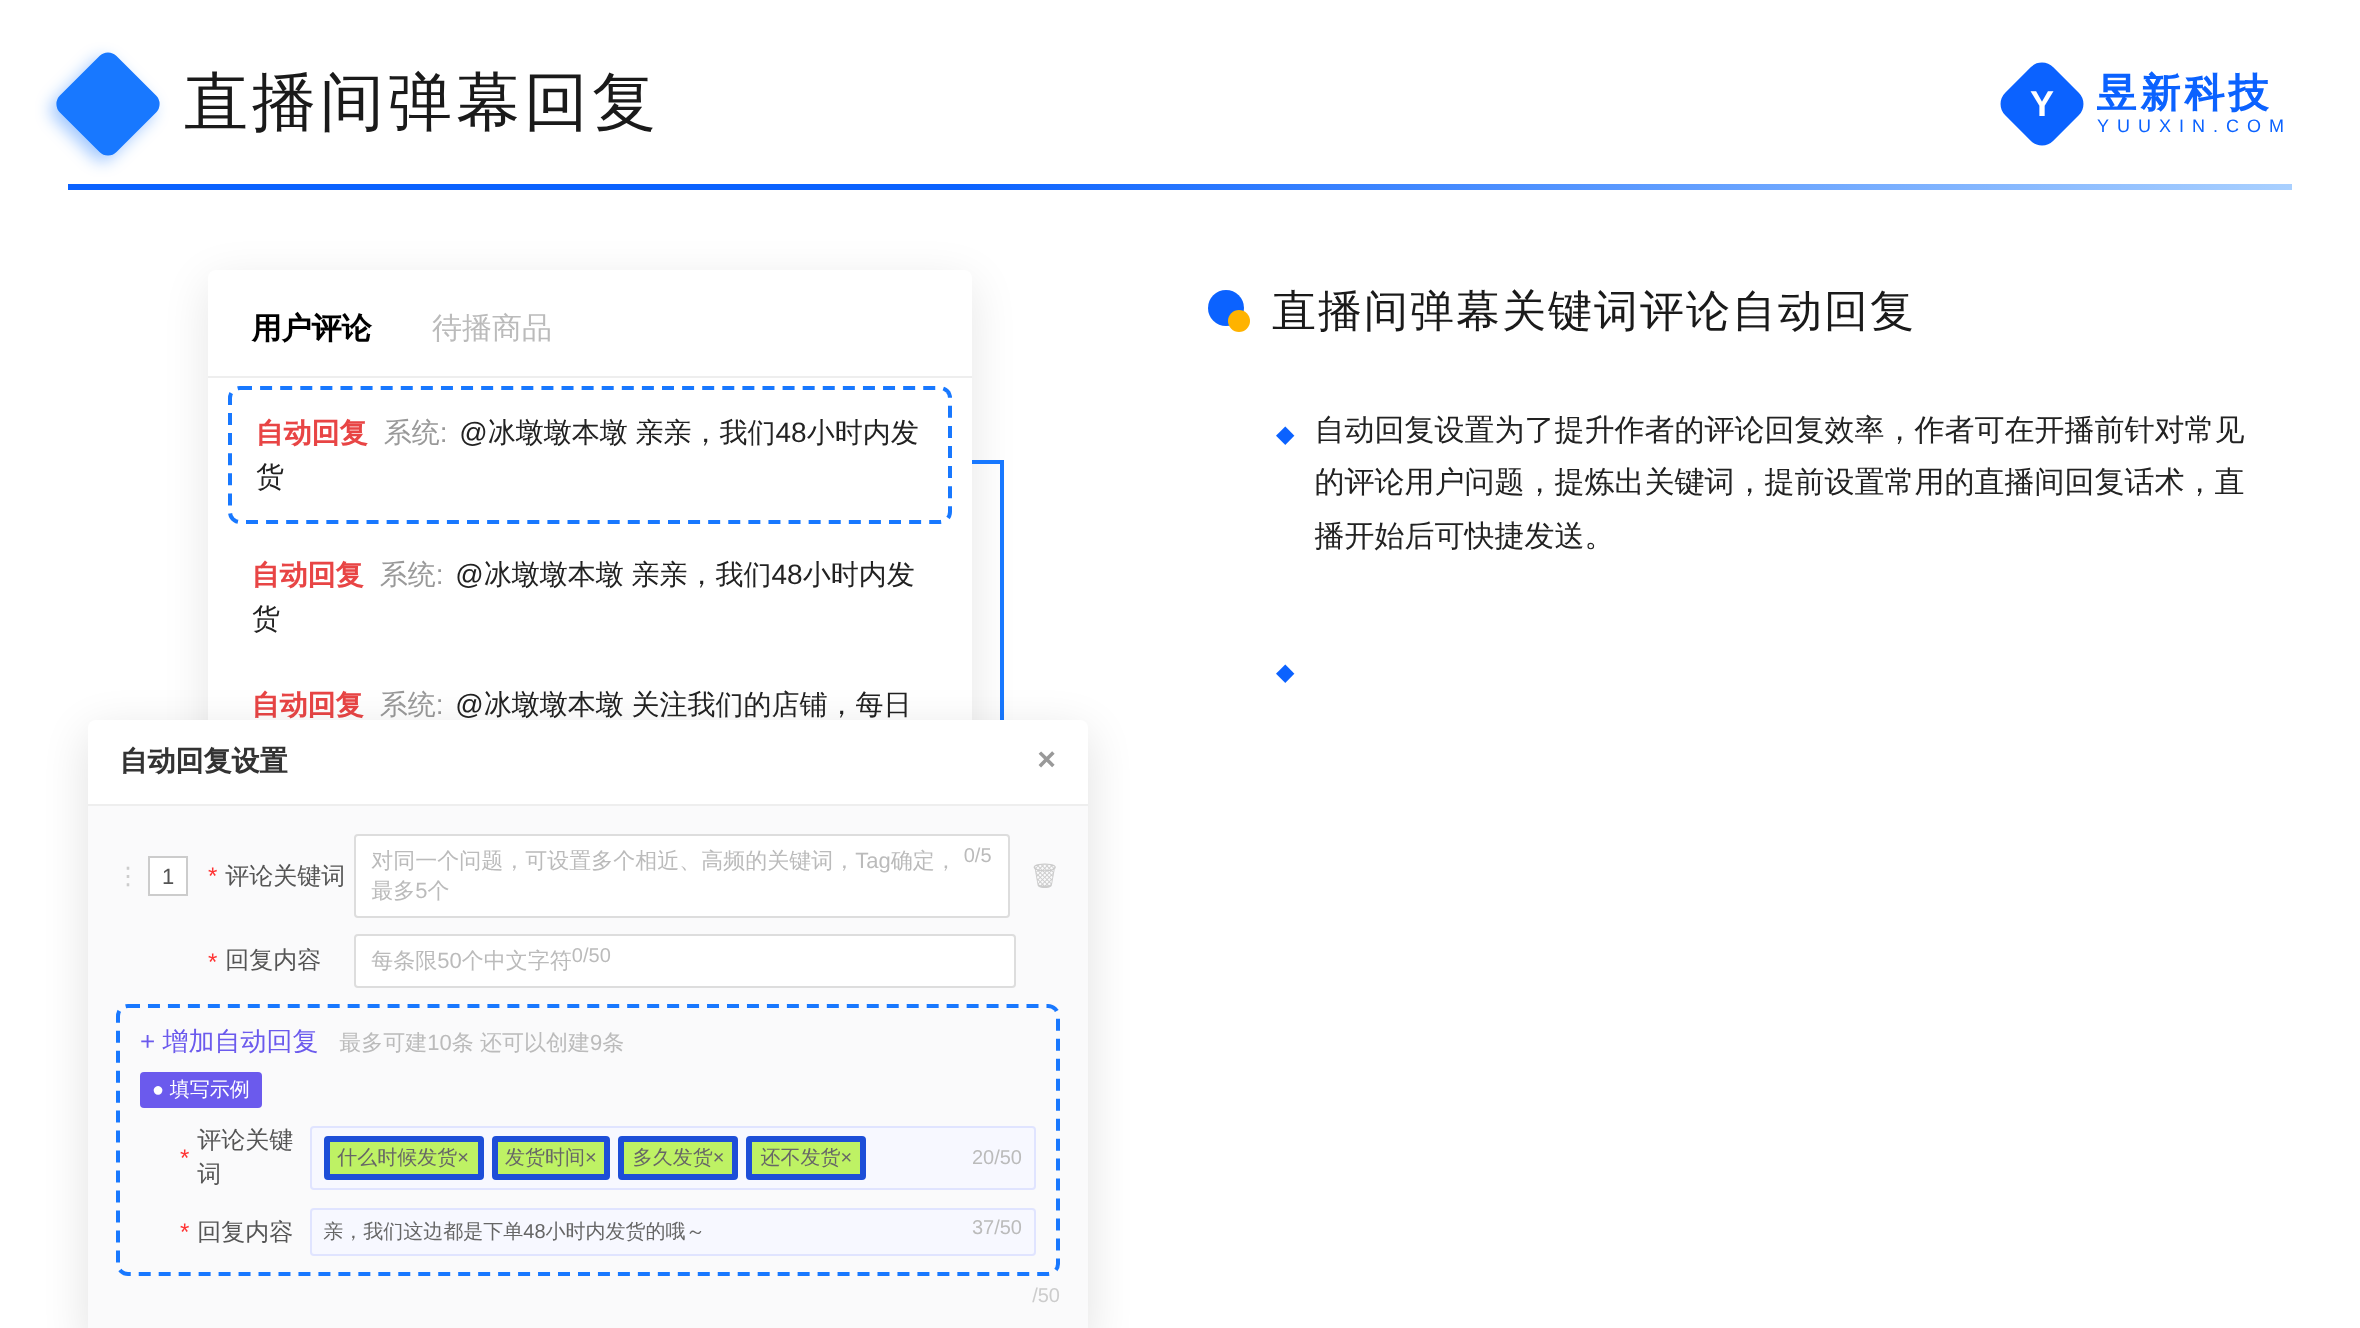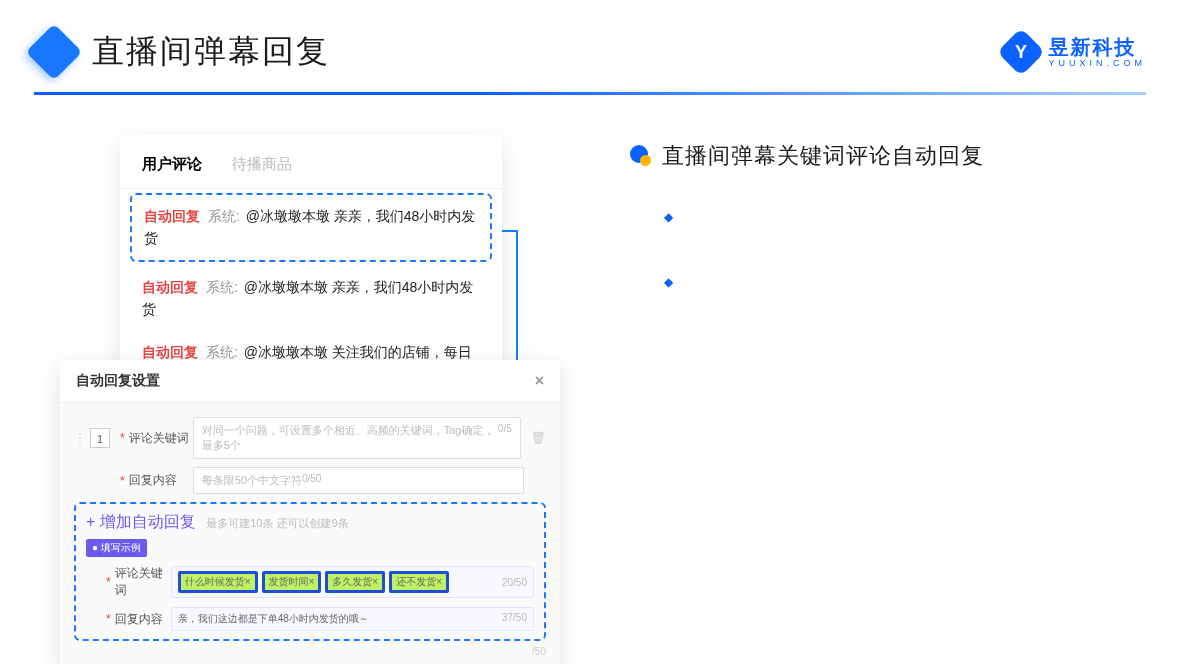--- a/index.html
+++ b/index.html
@@ -10,21 +10,21 @@
 .hdr-icon{width:40px;height:40px;background:#1878ff;transform:rotate(45deg);border-radius:6px;margin-right:18px;box-shadow:0 4px 8px rgba(24,120,255,.4)}
 .hdr-title{font-size:32px;color:#1a1a1a;letter-spacing:2px}
 .brand{margin-left:auto;display:flex;align-items:center}
 .brand-icon{width:34px;height:34px;border-radius:8px;background:#0b62ff;transform:rotate(45deg);margin-right:10px;position:relative}
 .brand-icon span{position:absolute;inset:0;display:flex;align-items:center;justify-content:center;transform:rotate(-45deg);font-weight:700;color:#fff;font-size:18px}
 .brand-name{color:#0b62ff;font-size:20px;font-weight:700;letter-spacing:2px;line-height:1.1}
 .brand-sub{color:#0b62ff;font-size:9px;letter-spacing:4px}
 .hr{height:3px;background:linear-gradient(90deg,#0b62ff 40%,#a9d0ff 100%);margin:0 34px}
 
 
-.main{display:flex;padding:40px 30px 0 60px;gap:50px;height:560px}
+.main{display:flex;padding:40px 30px 0 44px;gap:40px;height:560px}
 .left{position:relative;width:520px;height:500px}
 
 
 .card-comments{position:absolute;top:0;left:60px;width:382px;background:#fff;box-shadow:0 6px 24px rgba(0,0,0,.1);border-radius:4px;padding:20px 0 18px}
 .tabs{display:flex;gap:30px;font-size:15px;padding:0 22px 14px;border-bottom:1px solid #eee}
 .tab-active{font-weight:700;color:#000}
 .tab-inactive{color:#bbb}
 .cmt{padding:10px 22px;font-size:14px;color:#222;line-height:1.6}
 .cmt .auto{color:#e84545;font-weight:600;margin-right:4px}
 .cmt .sys{color:#999;margin-right:2px}
@@ -38,21 +38,21 @@
 .mbody{background:#fafafb;padding:14px}
 .row{display:flex;align-items:center;font-size:12px;margin-bottom:8px}
 .grip{color:#ccc;width:12px}
 .idx{width:20px;height:20px;border:1px solid #ccc;background:#fff;text-align:center;line-height:20px;font-size:11px;margin:0 10px 0 4px;color:#555}
 .req{color:#f33;margin-right:4px}
 .lbl{color:#555;width:64px}
 .inp{flex:1;border:1px solid #ddd;background:#fff;padding:5px 8px;border-radius:2px;font-size:11px;color:#bbb;display:flex;justify-content:flex-start}
 .cnt{color:#bbb;font-size:10px}
 .trash{color:#ccc;margin-left:10px;font-size:12px}
 .dashed-box{border:2px dashed #1878ff;border-radius:6px;padding:8px 10px;margin-top:8px}
-.addlink{color:#6b5aed;font-size:16px;margin-right:6px}
+.addlink{color:#6b5aed;font-size:13px;margin-right:6px}
 .addhint{color:#bbb;font-size:11px}
 .example-badge{display:inline-block;background:#6b5aed;color:#fff;font-size:10px;padding:2px 6px;border-radius:2px;margin:6px 0 8px}
 .tagbox{flex:1;border:1px solid #e0e4ff;background:#f7f8ff;padding:4px 6px;border-radius:2px;display:flex;align-items:center;gap:4px;font-size:10px}
 .tag{background:#bef264;border:3px solid #1d4ed8;padding:1px 4px;border-radius:2px;color:#666;font-size:10px}
 .tagbox .cnt{margin-left:auto}
 .replybox{flex:1;border:1px solid #e0e4ff;background:#f7f8ff;padding:4px 6px;border-radius:2px;display:flex;justify-content:space-between;font-size:10px;color:#666}
 .minicnt{color:#ccc;font-size:10px;margin-left:8px}
 .bridge{position:absolute;left:442px;top:95px;width:16px;height:2px;background:#1878ff}
 .bridge2{position:absolute;left:408px;top:443px;width:50px;height:2px;background:#1878ff}
 .vline{position:absolute;left:456px;top:95px;width:2px;height:350px;background:#1878ff}
@@ -179,18 +179,19 @@
   <div class="right">
     <div class="rtitle">
       <div class="ricon">
           <div class="c1"></div>
           <div class="c2"></div>
         </div>
       <div class="rtitle-text">直播间弹幕关键词评论自动回复</div>
     </div>
     <div class="bullet">
       <span class="bul-marker">◆</span>
+      <span>自动回复设置为了提升作者的评论回复效率，作者可在开播前针对常见的评论用户问题，提炼出关键词，提前设置常用的直播间回复话术，直播开始后可快捷发送。</span>
     </div>
     <div class="bullet">
       <span class="bul-marker">◆</span>
     </div>
   </div>
 </div>
 
 </body></html>

